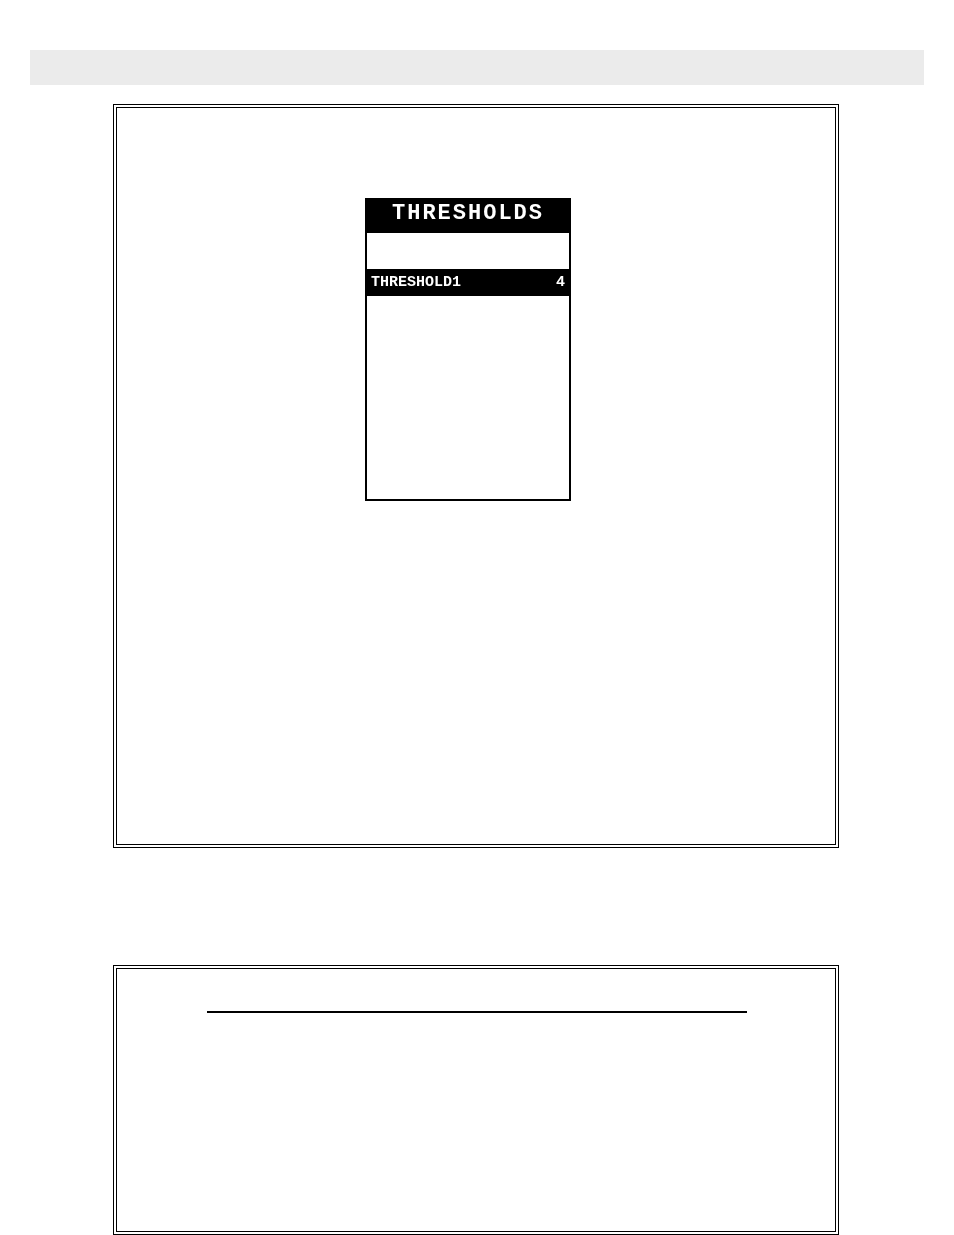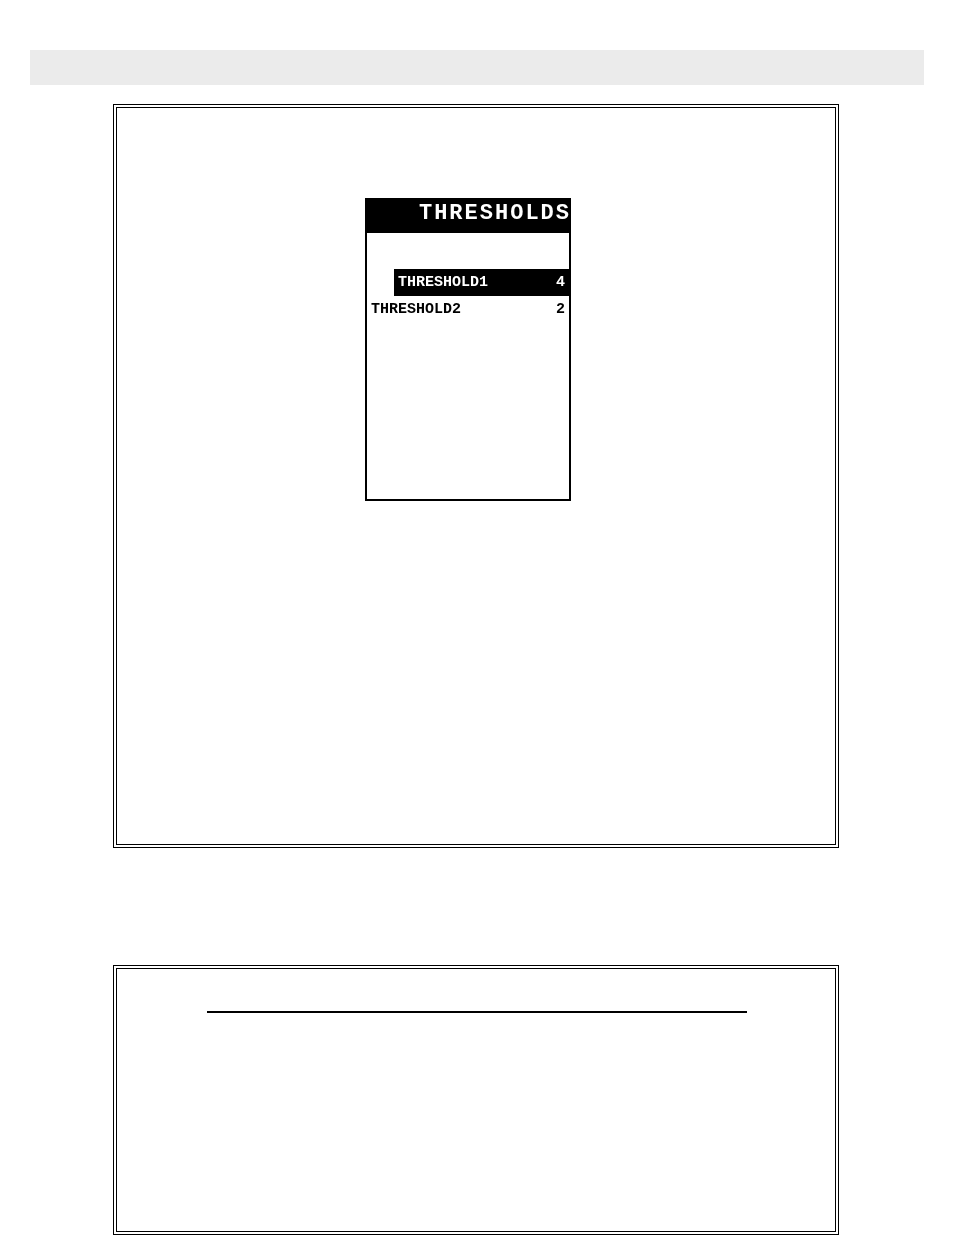--- a/index.html
+++ b/index.html
@@ -31,21 +31,21 @@
     width: 206px;
   }
   
   .menu-title {
     background: #000;
     color: #fff;
     font-family: "Courier New", monospace;
     font-size: 22px;
     font-weight: bold;
     letter-spacing: 2px;
-    text-align: right;
+    text-align: center;
     padding: 3px 0 5px 0;
   }
   
   .menu-box {
     border: 2px solid #000;
     background: #fff;
     height: 270px;
     position: relative;
   }
   
@@ -60,21 +60,20 @@
     font-family: "Courier New", monospace;
     font-size: 15px;
     font-weight: bold;
     padding: 3px 4px 3px 4px;
     line-height: 1.4;
   }
   
   .menu-row.selected {
     background: #000;
     color: #fff;
-    margin-left: 27px;
   }
   
   .menu-row .label { }
   .menu-row .value { }
   
   .lower-frame {
     position: absolute;
     top: 965px;
     left: 113px;
     width: 726px;
@@ -99,23 +98,19 @@
 
 <div class="outer-frame">
   <div class="menu-container">
     <div class="menu-title">THRESHOLDS</div>
     <div class="menu-box">
       <div class="menu-spacer"></div>
       <div class="menu-row selected">
         <span class="label">THRESHOLD1</span>
         <span class="value">4</span>
       </div>
-      <div class="menu-row">
-        <span class="label">THRESHOLD2</span>
-        <span class="value">2</span>
-      </div>
     </div>
   </div>
 </div>
 
 <div class="lower-frame">
   <div class="underline"></div>
 </div>
 
 </body></html>

